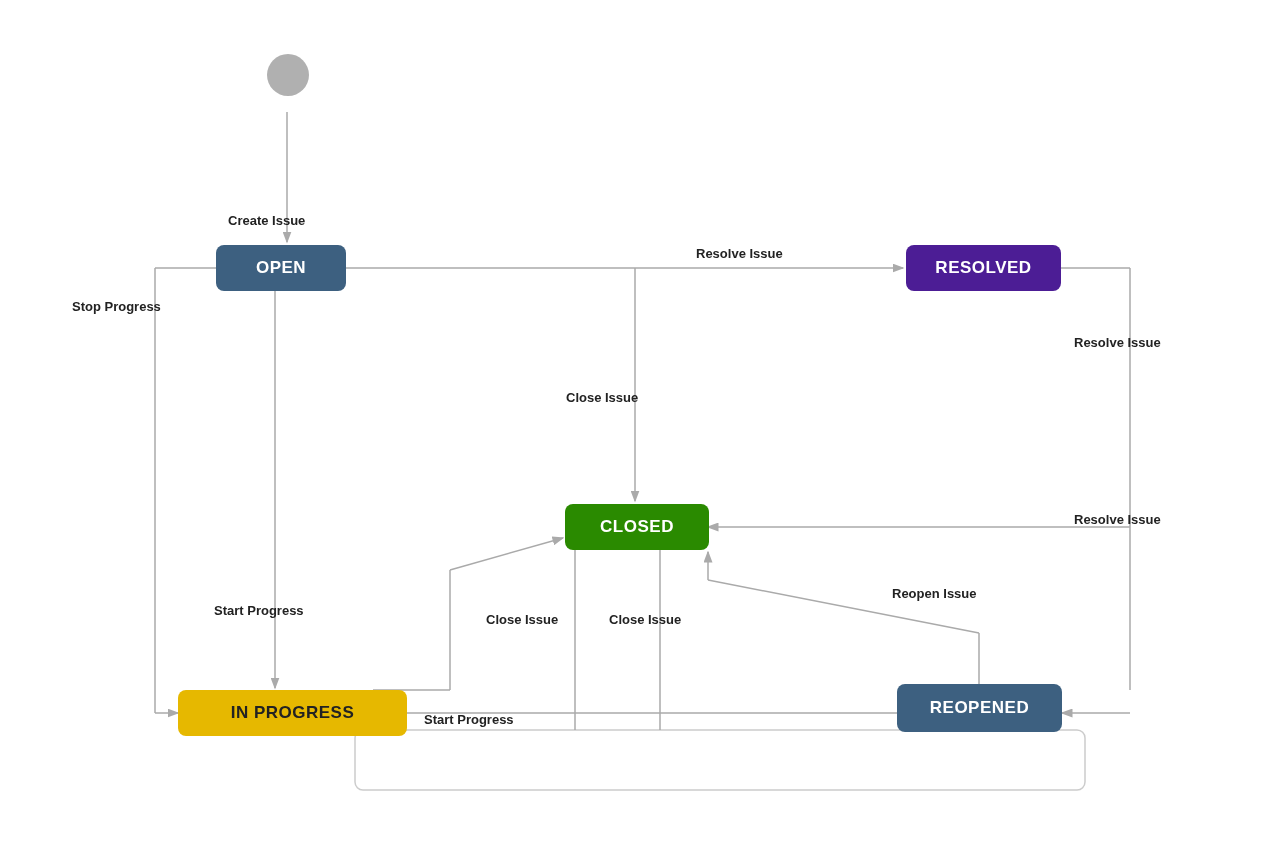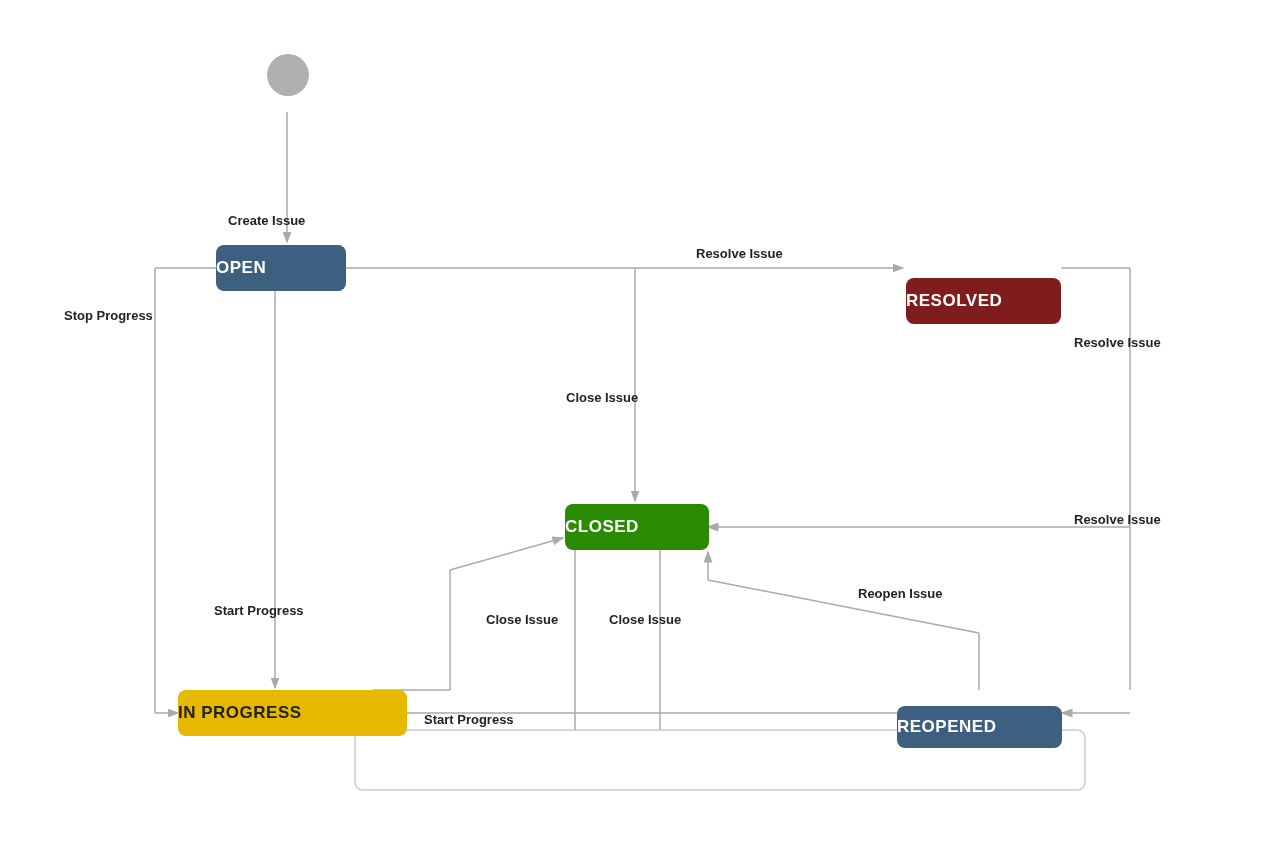--- a/index.html
+++ b/index.html
@@ -20,20 +20,21 @@
       position: absolute;
       top: 0; left: 0;
       width: 1268px;
       height: 853px;
     }
     .state-node {
       position: absolute;
       border-radius: 8px;
       display: flex;
       align-items: center;
+      justify-content: center;
       font-weight: 800;
       font-size: 17px;
       letter-spacing: 0.5px;
       color: white;
       z-index: 10;
     }
     .label-text {
       position: absolute;
       font-size: 13px;
       font-weight: 600;
@@ -104,61 +105,61 @@
     <line x1="660" y1="550" x2="660" y2="730" stroke="#aaaaaa" stroke-width="1.5"></line>
 
   </svg>
 
   <div class="start-circle" style="left:267px; top:54px;"></div>
 
   <div class="state-node" style="left:216px; top:245px; width:130px; height:46px; background:#3d6080;">
     <span>OPEN</span>
   </div>
 
-  <div class="state-node" style="left:906px; top:245px; width:155px; height:46px; background:#7f1d1d;margin-top:33px;">
+  <div class="state-node" style="left:906px; top:245px; width:155px; height:46px; background:#4c1d95;">
     <span>RESOLVED</span>
   </div>
 
   <div class="state-node" style="left:565px; top:504px; width:144px; height:46px; background:#2a8a00;">
     <span>CLOSED</span>
   </div>
 
   <div class="state-node" style="left:178px; top:690px; width:229px; height:46px; background:#e6b800; color:#222;">
     <span>IN PROGRESS</span>
   </div>
 
-  <div class="state-node" style="left:897px; top:706px; width:165px; height:42px; background:#3d6080;">
+  <div class="state-node" style="left:897px; top:684px; width:165px; height:48px; background:#3d6080;">
     <span>REOPENED</span>
   </div>
 
   <div class="label-text" style="left:228px; top:213px;">
     <span>Create Issue</span>
   </div>
   <div class="label-text" style="left:696px; top:246px;">
     <span>Resolve Issue</span>
   </div>
-  <div class="label-text" style="left:64px; top:299px;margin-top:9px;">
+  <div class="label-text" style="left:72px; top:299px;">
     <span>Stop Progress</span>
   </div>
   <div class="label-text" style="left:566px; top:390px;">
     <span>Close Issue</span>
   </div>
   <div class="label-text" style="left:1074px; top:335px;">
     <span>Resolve Issue</span>
   </div>
   <div class="label-text" style="left:1074px; top:512px;">
     <span>Resolve Issue</span>
   </div>
   <div class="label-text" style="left:486px; top:612px;">
     <span>Close Issue</span>
   </div>
   <div class="label-text" style="left:609px; top:612px;">
     <span>Close Issue</span>
   </div>
-  <div class="label-text" style="left:858px; top:586px;">
+  <div class="label-text" style="left:892px; top:586px;">
     <span>Reopen Issue</span>
   </div>
   <div class="label-text" style="left:214px; top:603px;">
     <span>Start Progress</span>
   </div>
   <div class="label-text" style="left:424px; top:712px;">
     <span>Start Progress</span>
   </div>
 
 </div>

